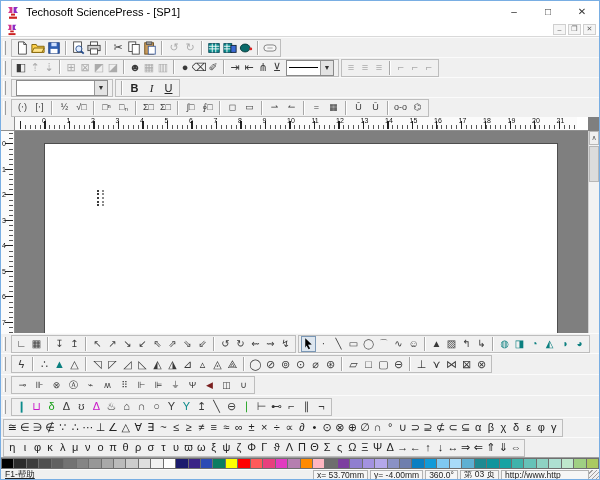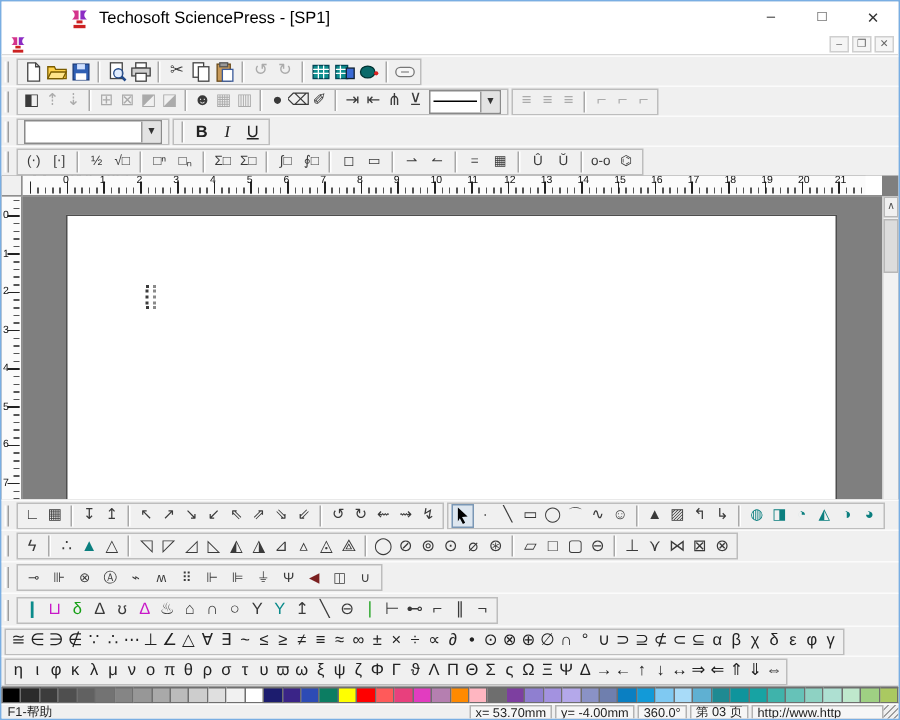--- a/index.html
+++ b/index.html
@@ -1,21 +1,21 @@
 <!DOCTYPE html>
 <html><head>
 <meta charset="utf-8">
 <style>
   * { box-sizing: border-box; margin: 0; padding: 0; }
   html,body { width:600px; height:480px; font-family:"Liberation Sans",sans-serif; }
   .window { position:relative; width:600px; height:480px; background:#f0f0f0;
             border:1px solid #79aee3; display:flex; flex-direction:column; overflow:hidden; }
 
   
-  .titlebar { height:21px; background:#ffffff; display:flex; align-items:center; flex:none;padding-left:40px; }
+  .titlebar { height:21px; background:#ffffff; display:flex; align-items:center; flex:none; }
   .app-icon { width:16px; height:14px; margin:0 5px 0 4px; flex:none; }
   .title-text { font-size:11px; color:#000; white-space:nowrap; }
   .win-controls { margin-left:auto; display:flex; height:100%; }
   .wc { width:34px; display:flex; align-items:center; justify-content:center;
         font-size:10px; color:#333; }
   
   .menubar { height:15px; background:#ffffff; display:flex; align-items:center;
              font-size:10.5px; border-bottom:1px solid #d9d9d9; flex:none; }
   .menubar .app-icon { width:14px; height:12px; }
   .menu-item { padding:0 6px; color:#000; white-space:nowrap; }
@@ -90,21 +90,21 @@
   .ruler-gap { position:absolute; right:0; top:0; width:11px; height:14px; background:#ffffff; }
 
   
   .palette { height:12px; display:flex; background:#e6e6e6; border-top:1px solid #9d9d9d; flex:none; }
   .swatch { flex:1; border:1px solid #6f6f6f; border-left:none; }
   .swatch:first-child { border-left:1px solid #6f6f6f; }
 
   
   .statusbar { height:11px; display:flex; align-items:stretch; background:#f0f0f0;
                font-size:8.5px; color:#222; flex:none; border-top:1px solid #fdfdfd; }
-  .st-help { padding:0 4px; display:flex; align-items:center; flex:1; }
+  .st-help { padding:0 4px; display:flex; align-items:center; flex:1;text-decoration:underline; }
   .sbox { border:1px solid #b3b3b3; background:#f6f6f6; padding:0 3px; margin-left:2px;
           display:flex; align-items:center; white-space:nowrap; overflow:hidden; flex:none; }
   .st-url { width:88px; }
   .sizegrip { width:10px; flex:none;
           background:repeating-linear-gradient(135deg,transparent 0 2px,#9f9f9f 2px 3px); }
 </style>
 </head>
 <body>
 
 <div class="window">

